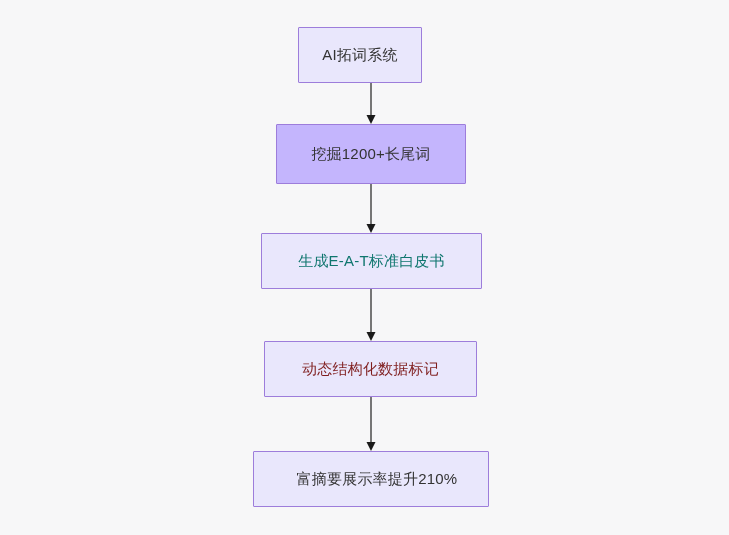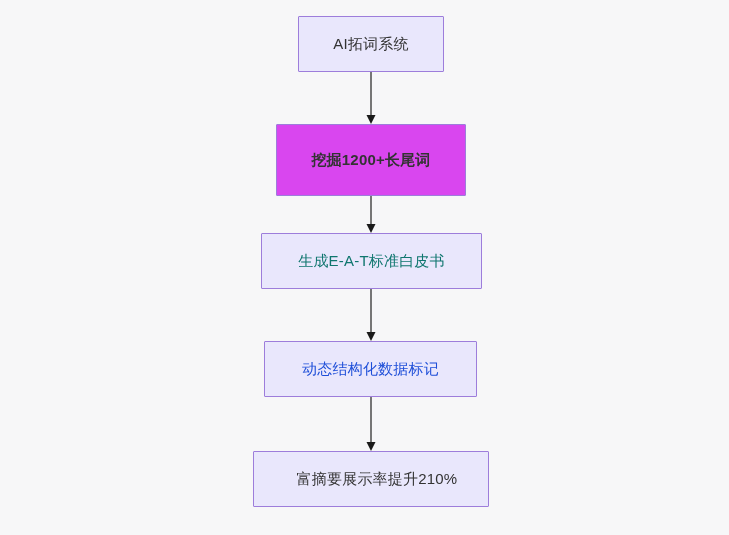--- a/index.html
+++ b/index.html
@@ -67,29 +67,29 @@
   </svg>
   <svg class="edge" id="edge-2" width="729" height="535" style="left:0;top:0;">
     <path class="edge-line" d="M 371 289 L 371 332" stroke="#767676"></path>
     <polygon class="edge-arrowhead" points="366.5,332 375.5,332 371,341" fill="#1a1a1a"></polygon>
   </svg>
   <svg class="edge" id="edge-3" width="729" height="535" style="left:0;top:0;">
     <path class="edge-line" d="M 371 397 L 371 442" stroke="#767676"></path>
     <polygon class="edge-arrowhead" points="366.5,442 375.5,442 371,451" fill="#1a1a1a"></polygon>
   </svg>
 
-  <div class="node-box" id="node-box-0" style="left: 298px; top: 16px; width: 146px; height: 56px; background: rgb(233, 231, 252); border-color: rgb(157, 125, 219);">
+  <div class="node-box" id="node-box-0" style="left: 298px; top: 27px; width: 124px; height: 56px; background: rgb(233, 231, 252); border-color: rgb(157, 125, 219);">
     <span class="node-label" style="color: rgb(51, 51, 51);">AI拓词系统</span>
   </div>
-  <div class="node-box" id="node-box-1" style="left: 276px; top: 124px; width: 190px; height: 72px; background: #d946ef; border-color: rgb(157, 125, 219); font-weight: bold;">
+  <div class="node-box" id="node-box-1" style="left: 276px; top: 124px; width: 190px; height: 60px; background: #c4b5fd; border-color: rgb(157, 125, 219);">
     <span class="node-label" style="color: rgb(51, 51, 51);">挖掘1200+长尾词</span>
   </div>
   <div class="node-box" id="node-box-2" style="left: 261px; top: 233px; width: 221px; height: 56px; background: rgb(233, 231, 252); border-color: rgb(157, 125, 219);">
     <span class="node-label" style="color: #0f766e;">生成E-A-T标准白皮书</span>
   </div>
   <div class="node-box" id="node-box-3" style="left: 264px; top: 341px; width: 213px; height: 56px; background: rgb(233, 231, 252); border-color: rgb(157, 125, 219);">
-    <span class="node-label" style="color: #1d4ed8;">动态结构化数据标记</span>
+    <span class="node-label" style="color: #7f1d1d;">动态结构化数据标记</span>
   </div>
   <div class="node-box" id="node-box-4" style="left: 253px; top: 451px; width: 236px; height: 56px; background: rgb(233, 231, 252); border-color: rgb(157, 125, 219);">
     <span class="node-label" style="color: rgb(51, 51, 51); margin-left: 12px;">富摘要展示率提升210%</span>
   </div>
 
 </div>
 
 </body></html>

